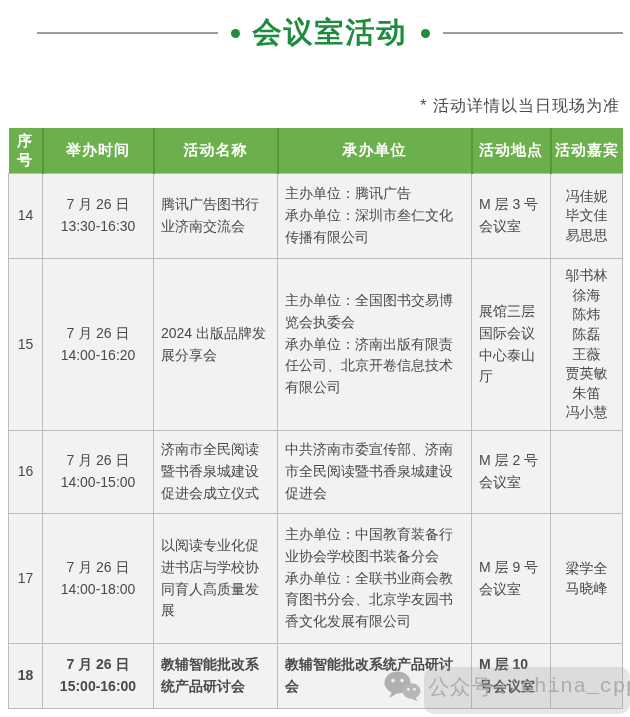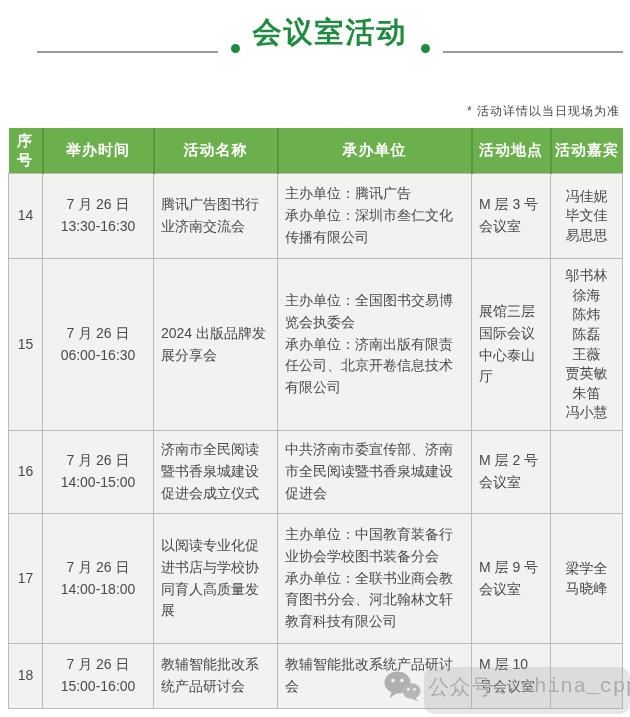--- a/index.html
+++ b/index.html
@@ -11,26 +11,26 @@
     --text:#4a4a4a;
     --rule-gray:#9b9b9b;
     --watermark-gray:#a9a9a9;
   }
   html,body{margin:0;padding:0;background:#fff;}
   .page{
     position:relative;width:630px;height:717px;background:#ffffff;overflow:hidden;
     font-family:"Liberation Sans","DejaVu Sans",sans-serif;color:var(--text);
   }
   
-  .title-bar{position:absolute;top:13px;left:0;right:0;display:flex;align-items:flex-end;padding:0 7px;margin-left:30px;}
+  .title-bar{position:absolute;top:13px;left:0;right:0;display:flex;align-items:center;padding:0 7px;margin-left:30px;}
   .rule{flex:1;height:2px;background:var(--rule-gray);}
   .dot{width:9px;height:9px;border-radius:50%;background:var(--title-green);margin:0 13px;flex:0 0 auto;}
   .title{margin:0;font-size:29px;font-weight:bold;color:var(--title-green);letter-spacing:2px;white-space:nowrap;}
   
-  .note{position:absolute;top:103px;right:10px;font-size:12px;color:#4a4a4a;letter-spacing:1px;}
+  .note{position:absolute;top:96px;right:10px;font-size:16px;color:#4a4a4a;letter-spacing:1px;}
   
   table.schedule{
     position:absolute;left:8px;top:128px;width:614px;
     border-collapse:collapse;table-layout:fixed;font-size:14px;color:var(--text);
   }
   .schedule th{
     height:43px;background:var(--header-green);color:#fff;font-size:15px;font-weight:600;
     text-align:center;vertical-align:middle;letter-spacing:1px;
   }
   .schedule th + th{border-left:2px solid var(--header-divider);}
@@ -102,21 +102,21 @@
           <td class="c-guests">
             <div>冯佳妮</div>
             <div>毕文佳</div>
             <div>易思思</div>
           </td>
         </tr>
         <tr style="height: 172px;">
           <td class="c-no">15</td>
           <td class="c-time">
             <div>7 月 26 日</div>
-            <div>06:00-16:30</div>
+            <div>14:00-16:20</div>
           </td>
           <td class="c-name">2024 出版品牌发展分享会</td>
           <td class="c-org">
             <div>主办单位：全国图书交易博览会执委会</div>
             <div>承办单位：济南出版有限责任公司、北京开卷信息技术有限公司</div>
           </td>
           <td class="c-loc">展馆三层国际会议中心泰山厅</td>
           <td class="c-guests">
             <div>邬书林</div>
             <div>徐海</div>
@@ -143,29 +143,29 @@
         </tr>
         <tr style="height: 130px;">
           <td class="c-no">17</td>
           <td class="c-time">
             <div>7 月 26 日</div>
             <div>14:00-18:00</div>
           </td>
           <td class="c-name">以阅读专业化促进书店与学校协同育人高质量发展</td>
           <td class="c-org">
             <div>主办单位：中国教育装备行业协会学校图书装备分会</div>
-            <div>承办单位：全联书业商会教育图书分会、河北翰林文轩教育科技有限公司</div>
+            <div>承办单位：全联书业商会教育图书分会、北京学友园书香文化发展有限公司</div>
           </td>
           <td class="c-loc">M 层 9 号会议室</td>
           <td class="c-guests">
             <div>梁学全</div>
             <div>马晓峰</div>
           </td>
         </tr>
-        <tr style="height: 65px;">
+        <tr style="height: 65px; font-weight: bold;">
           <td class="c-no">18</td>
           <td class="c-time">
             <div>7 月 26 日</div>
             <div>15:00-16:00</div>
           </td>
           <td class="c-name">教辅智能批改系统产品研讨会</td>
           <td class="c-org">
             <div>教辅智能批改系统产品研讨会</div>
           </td>
           <td class="c-loc">M 层 10 号会议室</td>

